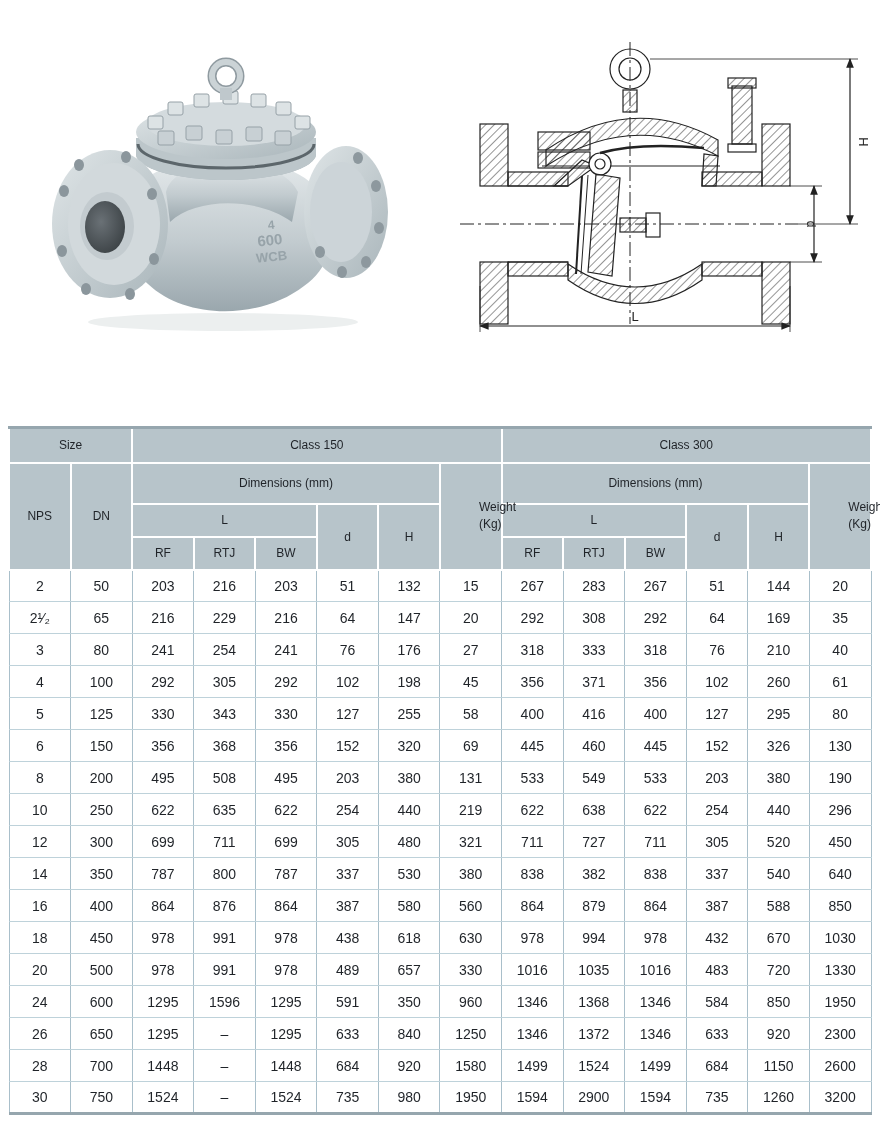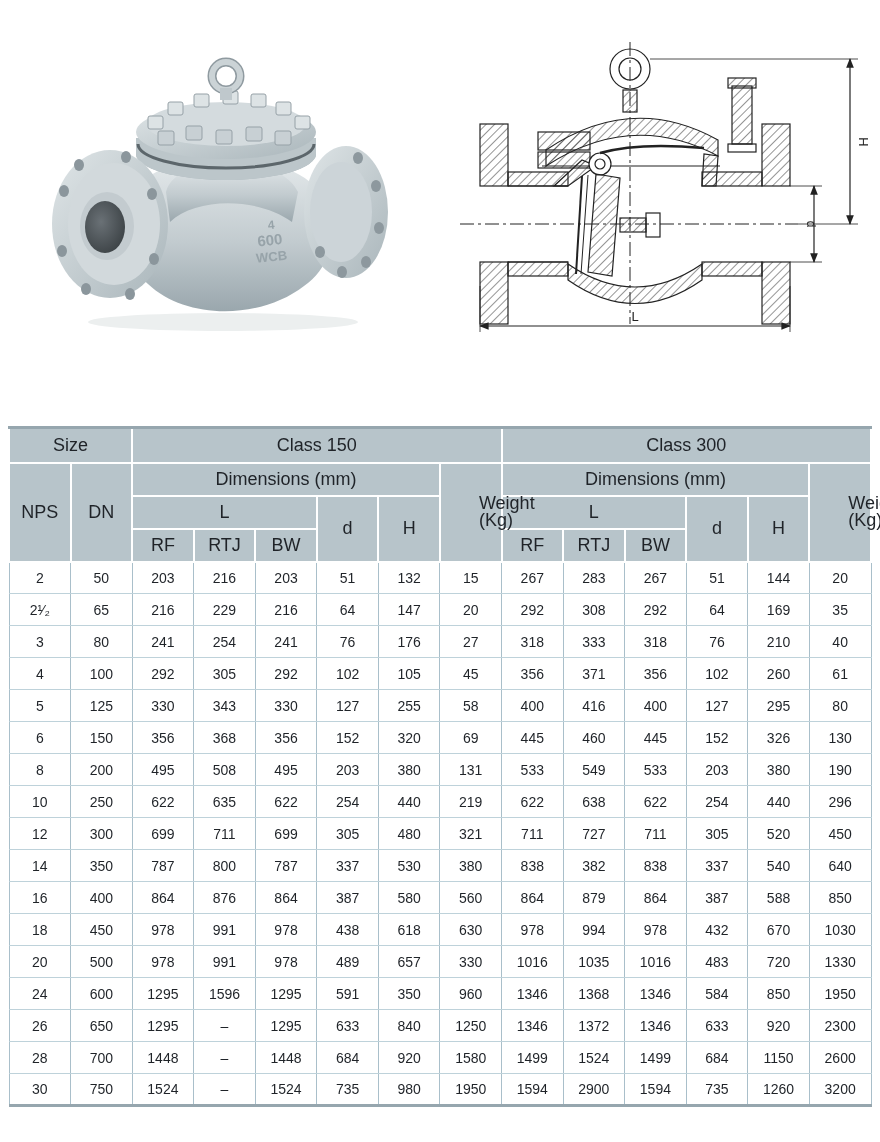--- a/index.html
+++ b/index.html
@@ -25,27 +25,27 @@
     width:864px;
     border-collapse:collapse;
     table-layout:fixed;
     border-top:3px solid var(--outer);
     border-bottom:3px solid var(--outer);
   }
   thead th{
     background:var(--header-bg);
     border:2px solid #ffffff;
     font-weight:400;
-    font-size:18px;
+    font-size:12px;
     color:var(--txt);
     text-align:center;
     vertical-align:middle;
   }
   thead tr.h-row1 th{height:35px;}
-  thead tr.h-row2 th{height:33px;}
+  thead tr.h-row2 th{height:41px;}
   thead tr.h-row3 th{height:33px;}
   thead tr.h-row4 th{height:33px;margin-left:32px;}
   tbody td{
     background:#fff;
     border-left:1px solid var(--grid-v);
     border-right:1px solid var(--grid-v);
     border-top:1px solid var(--grid-h);
     border-bottom:1px solid var(--grid-h);
     height:32px;
     font-size:14px;
@@ -330,21 +330,21 @@
           <td>210</td>
           <td>40</td>
         </tr>
         <tr>
           <td>4</td>
           <td>100</td>
           <td>292</td>
           <td>305</td>
           <td>292</td>
           <td>102</td>
-          <td>105</td>
+          <td>198</td>
           <td>45</td>
           <td>356</td>
           <td>371</td>
           <td>356</td>
           <td>102</td>
           <td>260</td>
           <td>61</td>
         </tr>
         <tr>
           <td>5</td>

